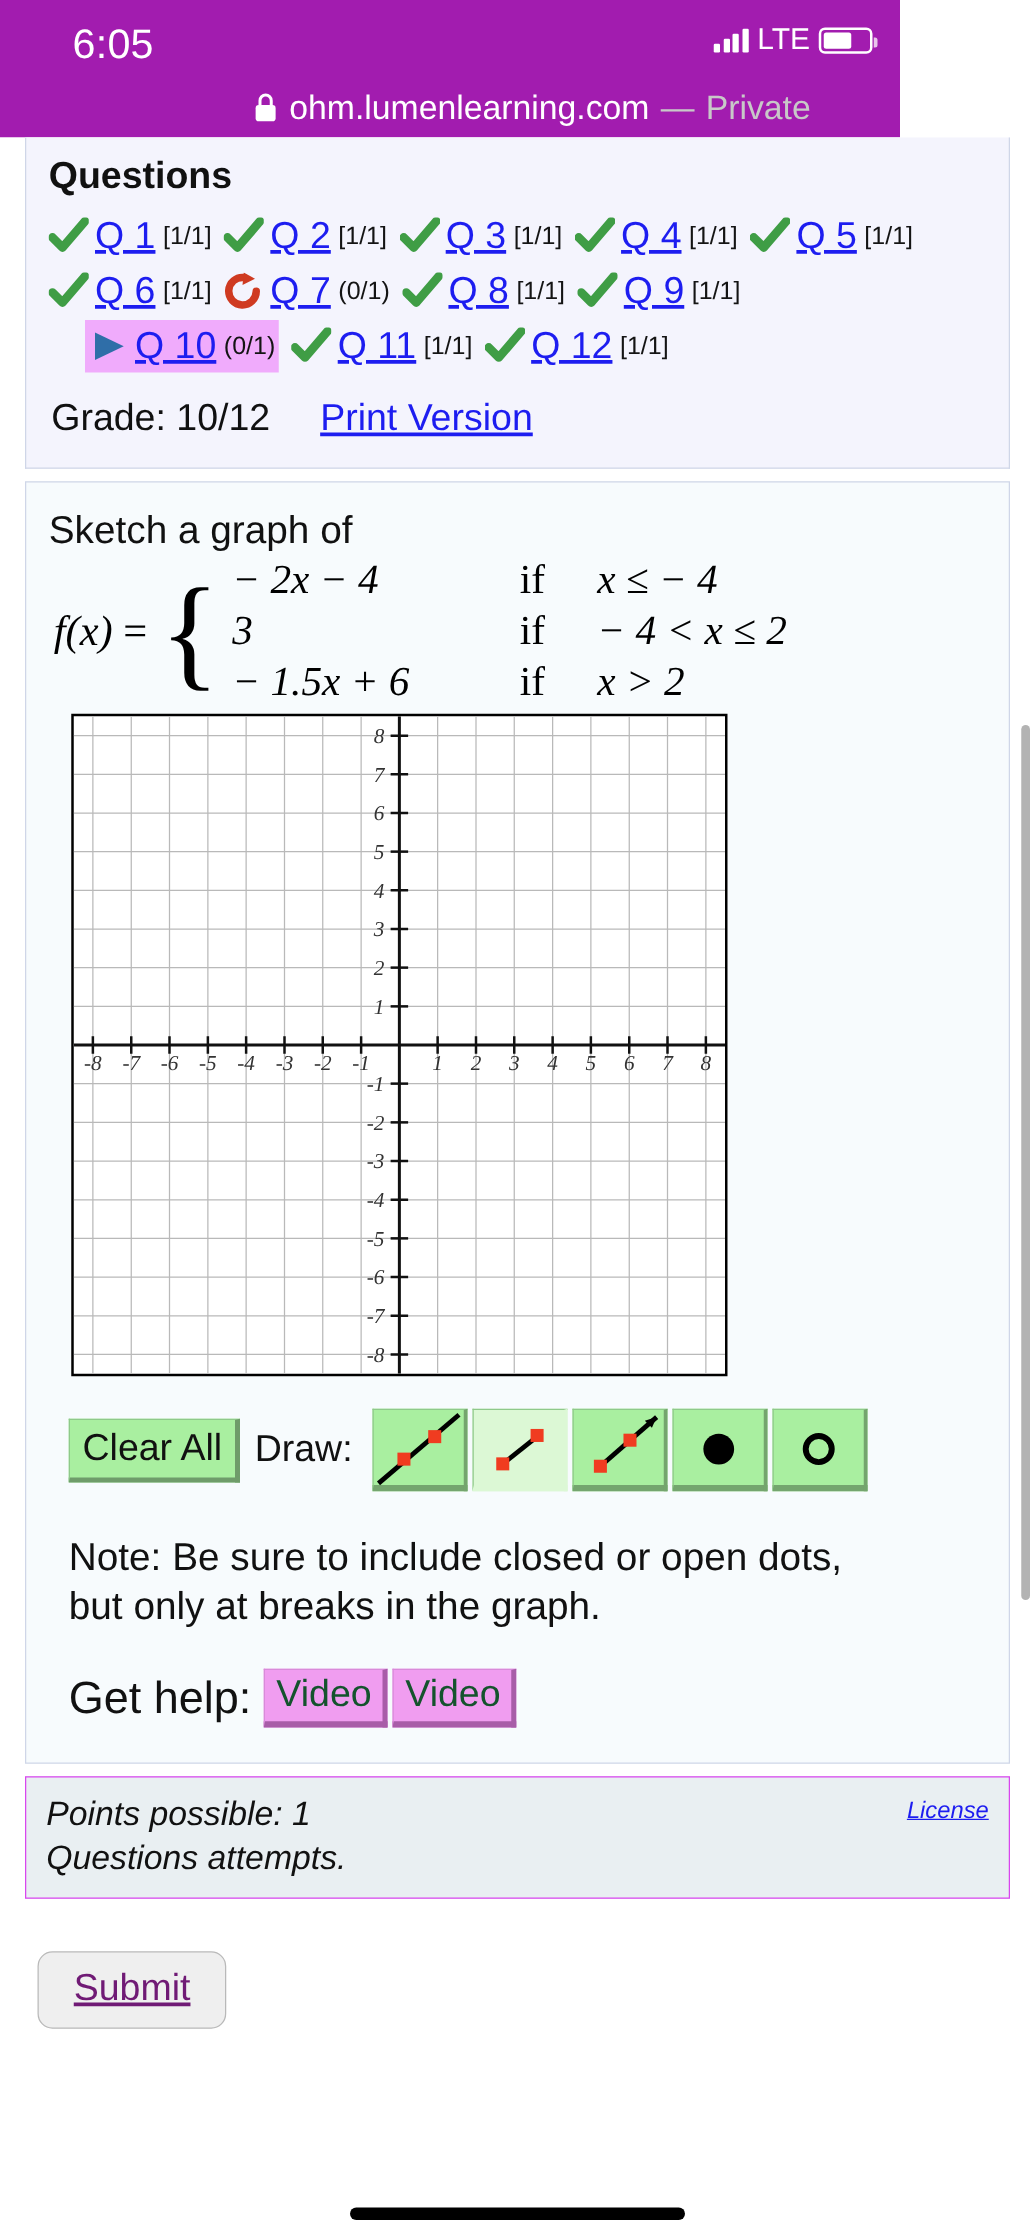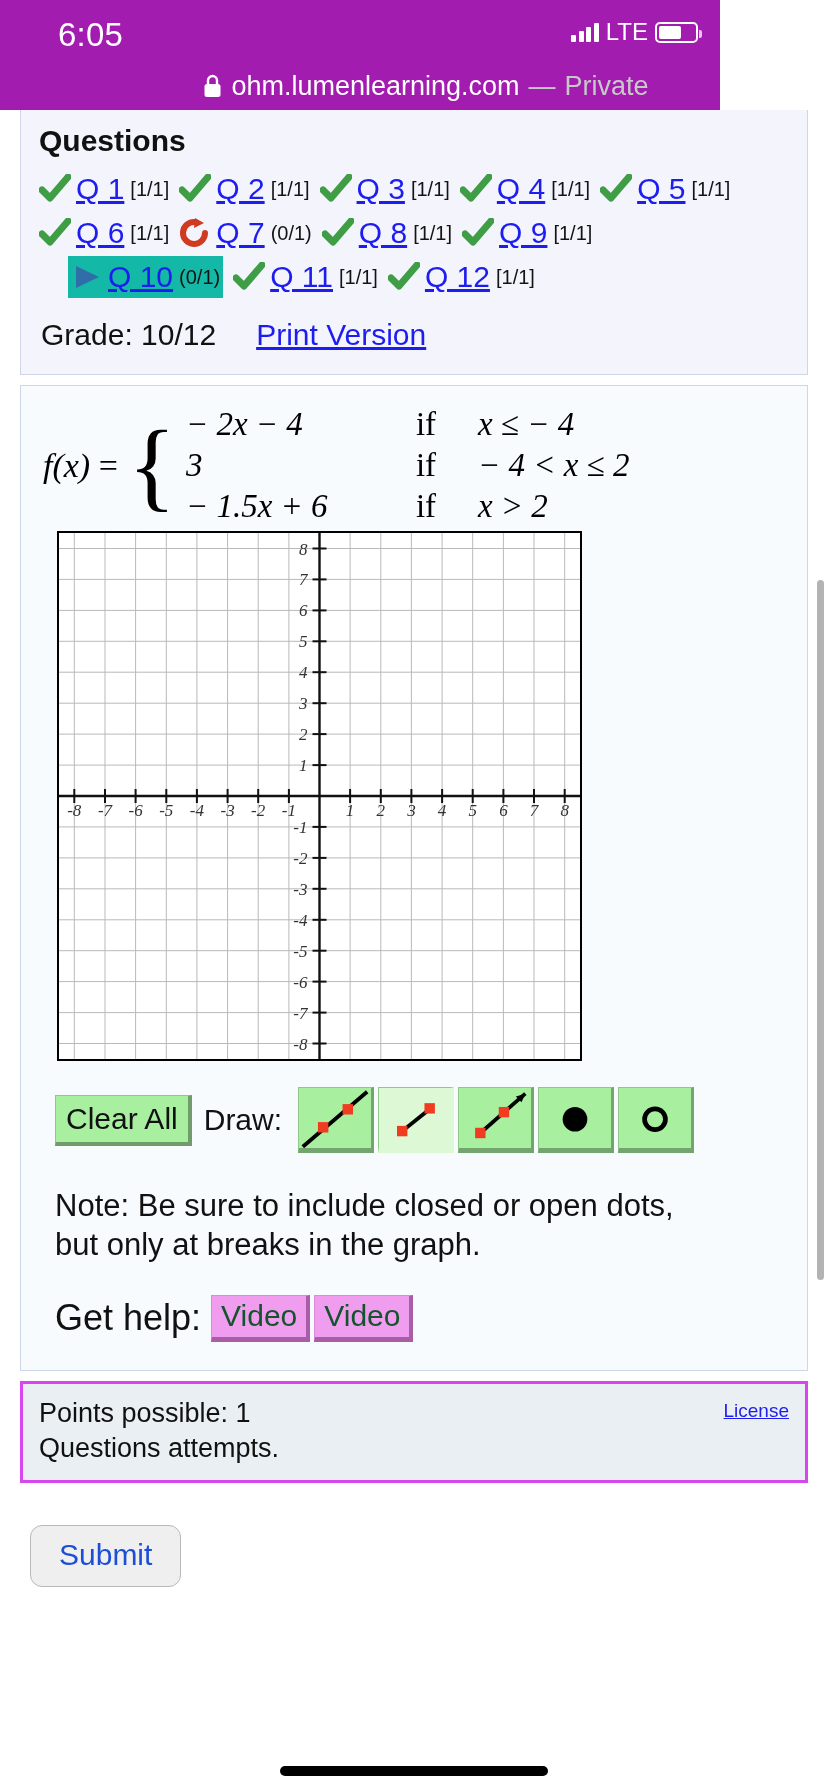--- a/index.html
+++ b/index.html
@@ -67,21 +67,21 @@
     border:1px solid #cfd6e8;
     border-top:none;
     padding: 10px 18px 18px 18px;
   }
   #qnav-title{ font-size:30px; font-weight:700; color:#111; margin: 4px 0 10px 0; }
   #qlist{ display:flex; flex-wrap:wrap; align-items:center; }
   .q-entry{
     display:inline-flex; align-items:center; margin: 0 10px 2px 0;
     white-space:nowrap; line-height:1.0; height:42px;
   }
-  .q-entry.current{ background:#14b8a6; padding:0 3px;margin-left:29px; }
+  .q-entry.current{ background:#f0abfc; padding:0 3px;margin-left:29px; }
   .q-icon{ width:32px; height:30px; margin-right:5px; flex:0 0 auto; }
   .q-link{
     color:#1d1df0; text-decoration:underline; font-size:30px; margin-right:6px;
     letter-spacing:0px;
   }
   .q-score{ color:#141414; font-size:20px; }
 
   #grade-row{ display:flex; align-items:baseline; margin: 18px 0 4px 2px; }
   #grade-text{ font-size:30px; color:#111; margin-right:40px; }
   #print-version{ font-size:30px; color:#1d1df0; }
@@ -147,32 +147,32 @@
   .video-btn{
     font-size:30px; color:#14532d; background:#f09df0;
     border:1px solid #d98bd9;
     border-right:4px solid #a85da8; border-bottom:5px solid #a85da8;
     padding: 3px 9px 4px 9px; margin-right:4px;
   }
 
   
   #footer-strip{
     margin: 10px 20px 0 20px;
-    background:#e9eff2; border:3px solid #d946ef;
+    background:#e9eff2; border:1px solid #d946ef;
     padding: 12px 16px 14px 16px; position:relative;
-    display:flex; justify-content:space-between; align-items:flex-start;
+    display:flex; justify-content:space-between; align-items:flex-start;font-style:italic;
   }
   #points-block div{ font-size:27px; color:#111; line-height:1.3; }
   #license-link{ font-size:19px; color:#1d1df0; text-decoration:underline; margin-top:4px;}
 
   #submit-btn{
     margin: 42px 0 0 30px;
-    font-size:30px; color:#1d4ed8; background:#efefef;
+    font-size:30px; color:#701a75; background:#efefef;
     border:1px solid #b9b9b9; border-radius:12px;
-    padding: 12px 28px 14px 28px; display:inline-block;
+    padding: 12px 28px 14px 28px; display:inline-block;text-decoration:underline;
   }
 
   
   #scrollbar{
     position:absolute; right:4px; top:470px; width:7px; height:700px;
     background:#9a9a9a; border-radius:4px; opacity:.75;
   }
   
   #home-indicator{
     position:absolute; left:50%; transform:translateX(-50%); bottom:16px;
@@ -303,20 +303,21 @@
       </div>
 
     <div id="grade-row">
       <span id="grade-text">Grade: 10/12</span>
       <a id="print-version" href="#">Print Version</a>
     </div>
   </div>
 
   
   <div id="problem">
+    <div id="prompt">Sketch a graph of</div>
 
     <div id="formula">
       <span id="fx-label">
         <span class="mi">f(x)</span>
         <span class="eq">=</span>
       </span>
       <span id="brace">{</span>
       <span id="cases">
           <div class="case-row">
             <span class="case-expr mi">− 2x − 4</span>

